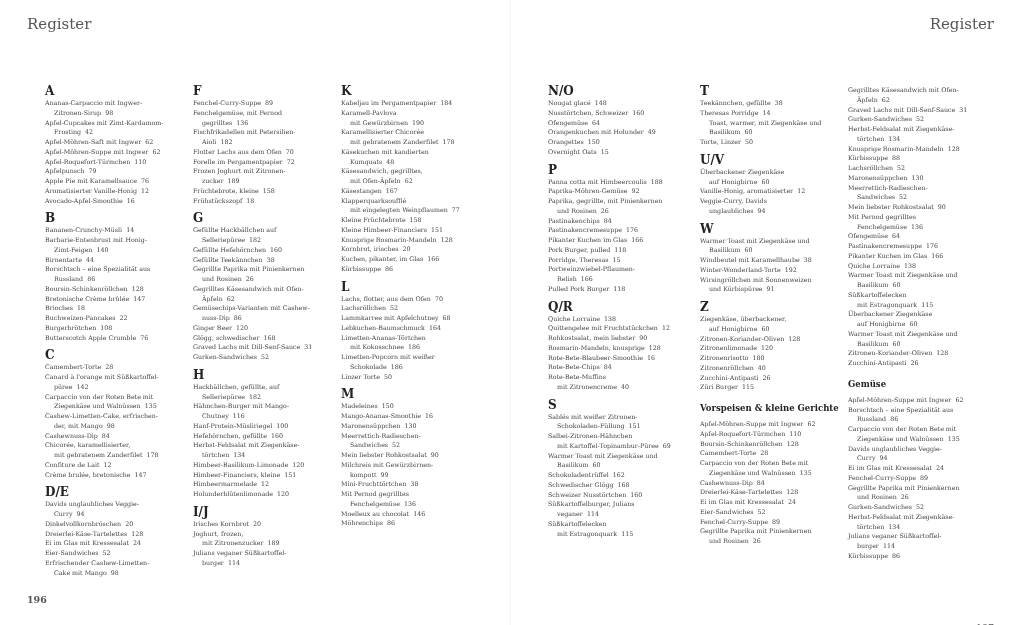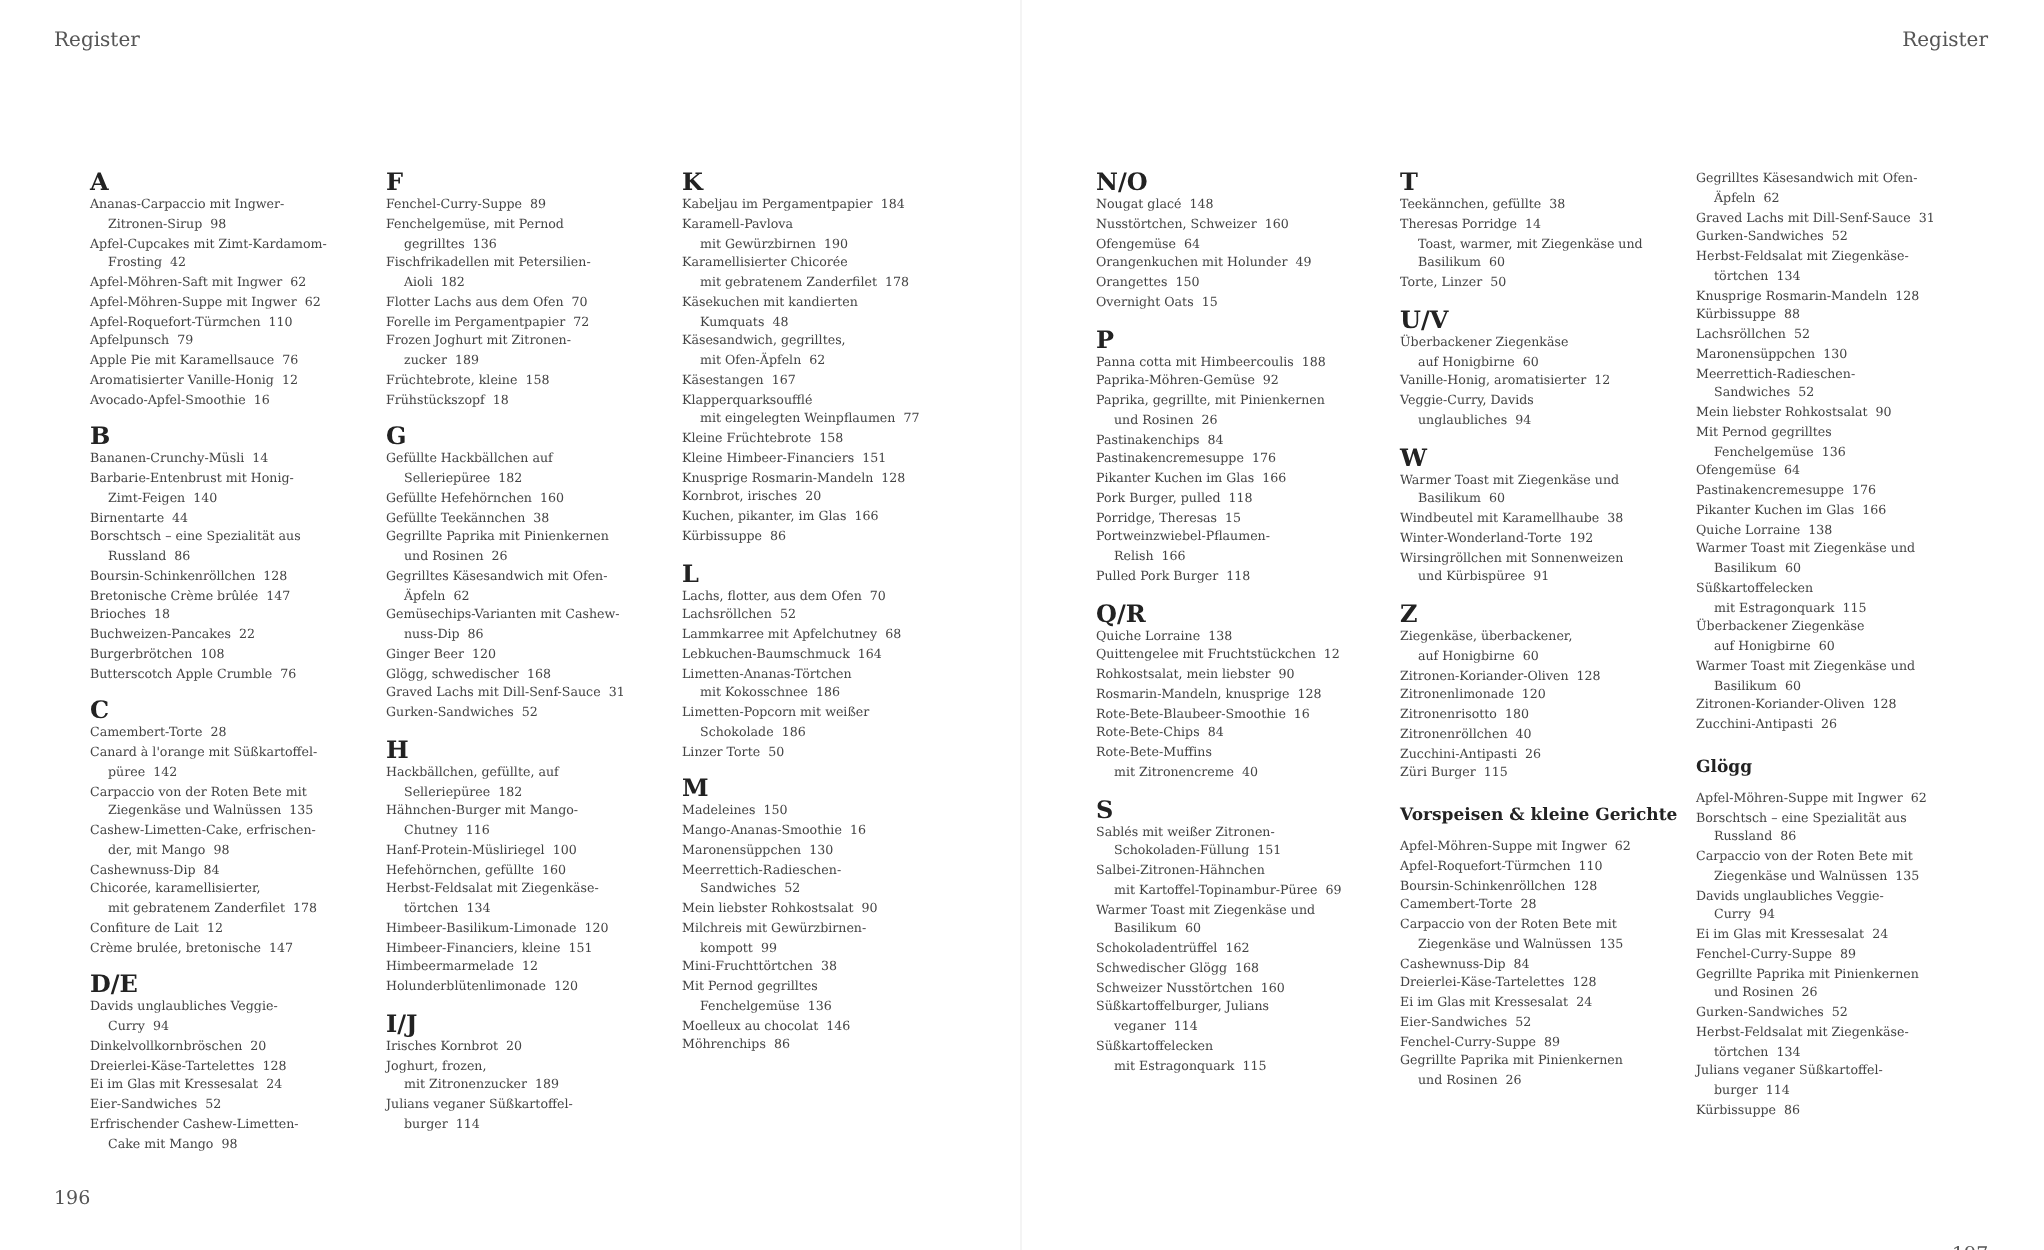--- a/index.html
+++ b/index.html
@@ -1,28 +1,28 @@
 <!DOCTYPE html>
 <html><head>
 <meta charset="utf-8">
 <style>
   html, body { margin: 0; padding: 0; background: #ffffff; }
   body {
     width: 1022px; height: 625px; position: relative; overflow: hidden;
     font-family: "DejaVu Serif", serif; color: #444;
   }
   .running-head {
-    position: absolute; top: 15px; font-size: 10px; color: #555;
+    position: absolute; top: 15px; font-size: 15px; color: #555;
     font-family: "DejaVu Serif", serif;
     text-align: right;
   }
   .running-head.left { left: 27px; }
   .running-head.right { right: 28px; }
   .folio { position: absolute; top: 594px; font-size: 9.5px; color: #555; }
-  .folio.left { left: 27px; }
+  .folio.left { left: 27px; font-weight: bold; }
   .folio.right { left: 976px; margin-top: 28px; }
   .gutter {
     position: absolute; top: 0; bottom: 0; left: 510px; width: 1px; background: #f4f4f4;
   }
   .col {
     position: absolute; top: 85px; width: 146px; font-size: 6.3px; line-height: 9.75px;
   }
   .col1 { left: 45px; }
   .col2 { left: 193px; }
   .col3 { left: 341px; }
@@ -695,21 +695,21 @@
         <span class="l2"><span>Basilikum</span><span class="pg">60</span></span>
       </div>
       <div class="entry">
         <span class="l1"><span>Zitronen-Koriander-Oliven</span><span class="pg">128</span></span>
       </div>
       <div class="entry">
         <span class="l1"><span>Zucchini-Antipasti</span><span class="pg">26</span></span>
       </div>
     </div>
     <div class="section">
-      <div class="heading">Glögg</div>
+      <div class="heading">Gemüse</div>
       <div class="entry">
         <span class="l1"><span>Apfel-Möhren-Suppe mit Ingwer</span><span class="pg">62</span></span>
       </div>
       <div class="entry">
         <span class="l1"><span>Borschtsch – eine Spezialität aus</span></span>
         <span class="l2"><span>Russland</span><span class="pg">86</span></span>
       </div>
       <div class="entry">
         <span class="l1"><span>Carpaccio von der Roten Bete mit</span></span>
         <span class="l2"><span>Ziegenkäse und Walnüssen</span><span class="pg">135</span></span>

